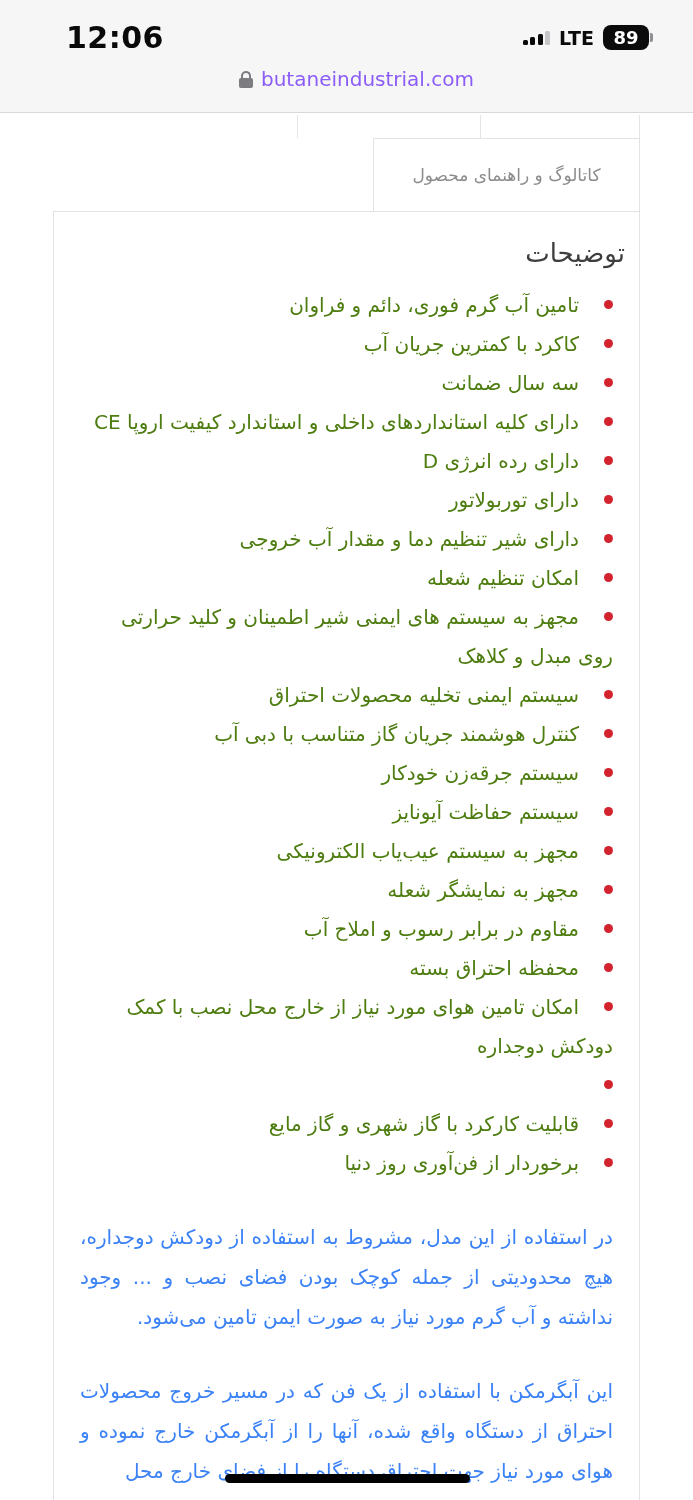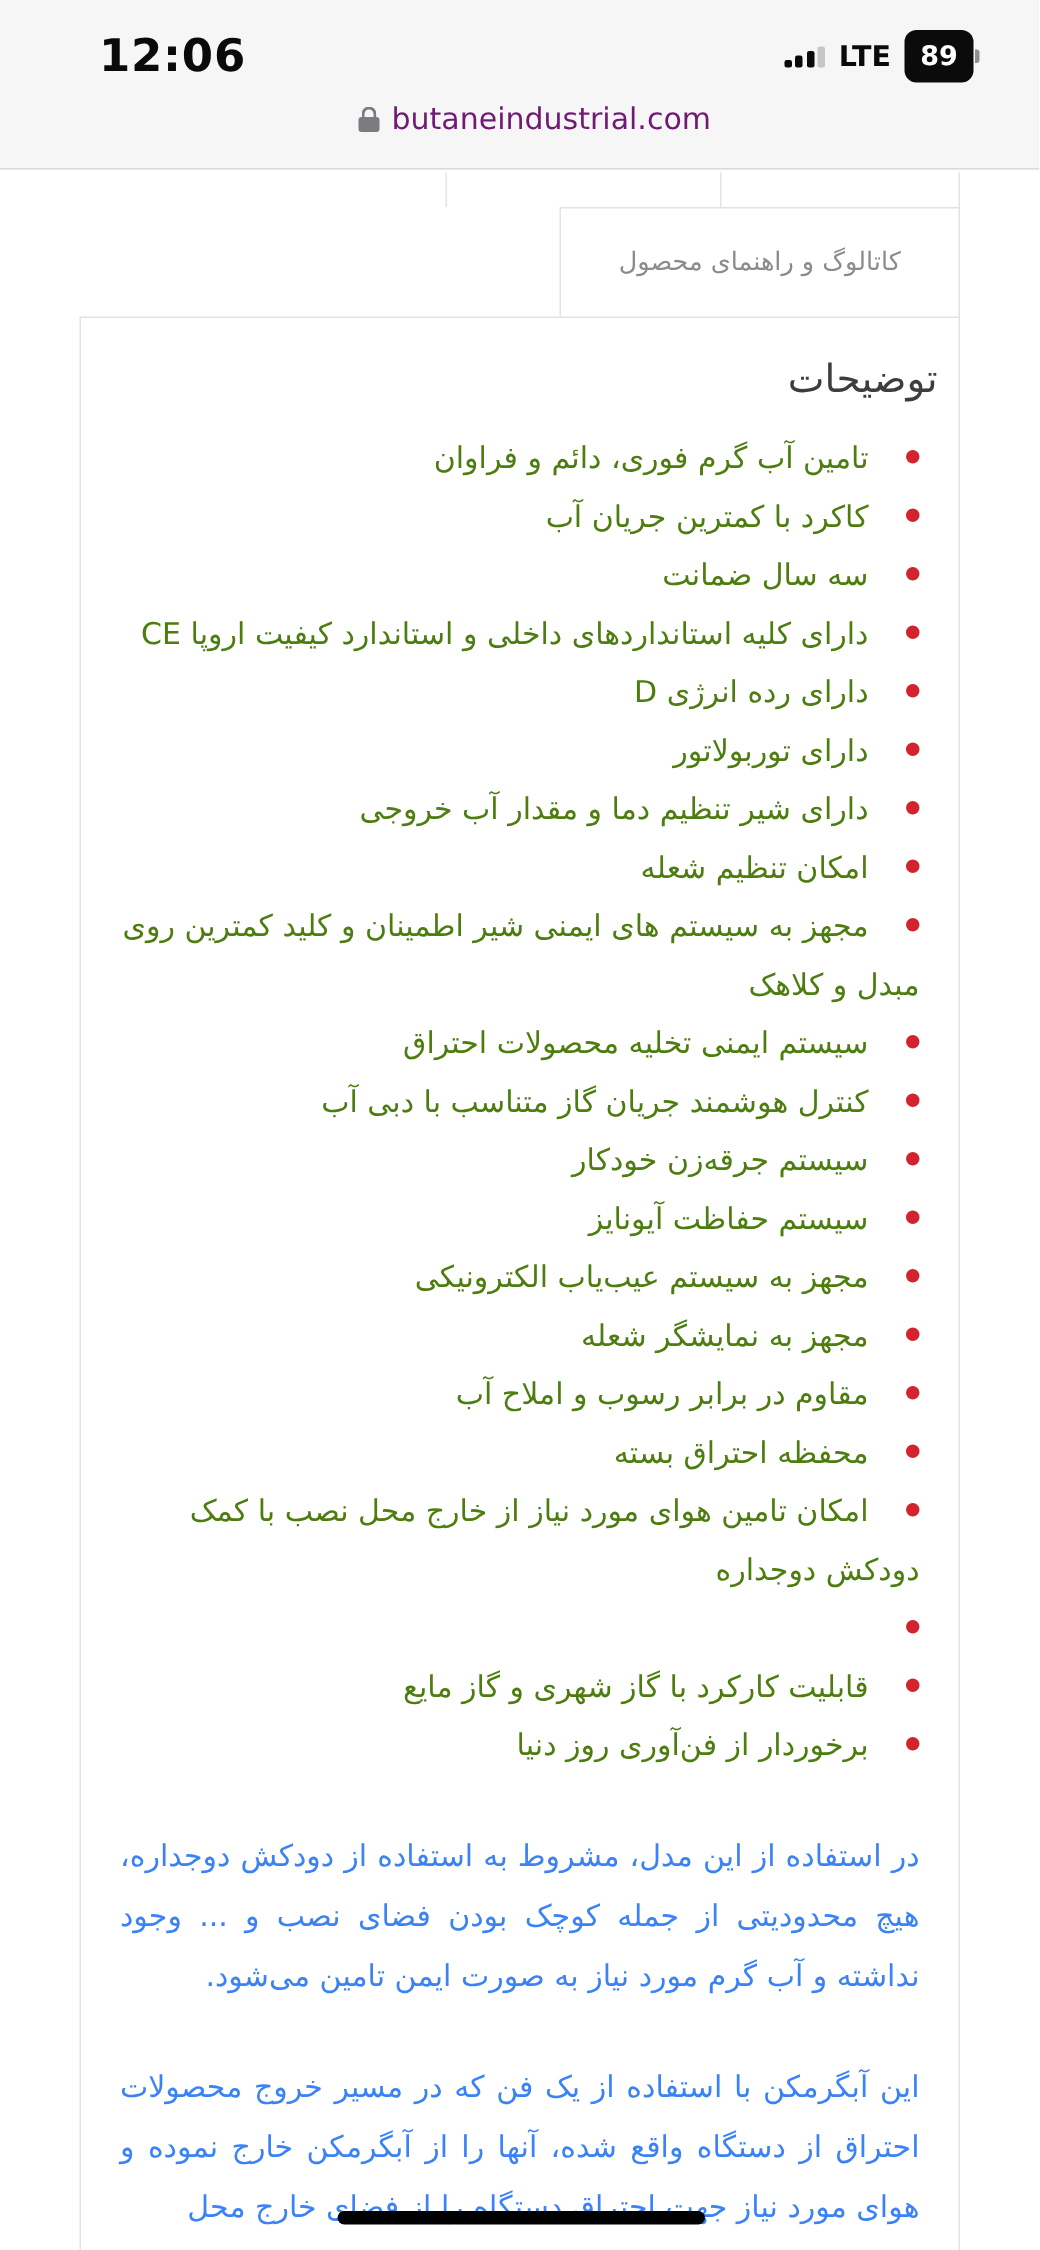--- a/index.html
+++ b/index.html
@@ -19,28 +19,28 @@
   }
   .time { font-size:30px; font-weight:bold; color:#0a0a0a; letter-spacing:.5px; }
   .status-right { display:flex; align-items:center; gap:9px; }
   .signal { display:flex; align-items:flex-end; gap:2.5px; height:15px; }
   .signal i { display:block; width:5px; border-radius:1.5px; background:#0a0a0a; }
   .signal i:nth-child(1){height:5px;} .signal i:nth-child(2){height:8px;}
   .signal i:nth-child(3){height:11px;} .signal i:nth-child(4){height:14px;background:#c6c6c8;}
   .lte { font-size:19px; font-weight:600; color:#0a0a0a; }
   .battery { display:flex; align-items:center; }
   .battery-body {
-    width:46px; height:35px; background:#0b0b0b; border-radius:8px;
+    width:46px; height:25px; background:#0b0b0b; border-radius:8px;
     display:flex; align-items:center; justify-content:center;
     color:#ffffff; font-size:18px; font-weight:bold;
   }
   .battery-cap { width:3px; height:9px; background:#8e8e93; border-radius:0 2px 2px 0; margin-left:1px; }
   .url-row {
     display:flex; align-items:center; justify-content:center; gap:8px;
-    margin-top:12px; font-size:20px; color:#701a75;
+    margin-top:12px; font-size:20px; color:#8b5cf6;
   }
   .lock { width:14px; height:17px; position:relative; display:inline-block; }
   .lock .shackle {
     position:absolute; top:0; left:2px; width:10px; height:9px;
     border:2px solid #7b7b80; border-bottom:none; border-radius:5px 5px 0 0;
   }
   .lock .bodyp {
     position:absolute; bottom:0; left:0; width:14px; height:10px;
     background:#7b7b80; border-radius:2px;
   }
@@ -126,21 +126,21 @@
 
     <ul class="features">
       <li><span class="bullet"></span><span>تامین آب گرم فوری، دائم و فراوان</span></li>
       <li><span class="bullet"></span><span>کاکرد با کمترین جریان آب</span></li>
       <li><span class="bullet"></span><span>سه سال ضمانت</span></li>
       <li><span class="bullet"></span><span>دارای کلیه استانداردهای داخلی و استاندارد کیفیت اروپا CE</span></li>
       <li><span class="bullet"></span><span>دارای رده انرژی D</span></li>
       <li><span class="bullet"></span><span>دارای توربولاتور</span></li>
       <li><span class="bullet"></span><span>دارای شیر تنظیم دما و مقدار آب خروجی</span></li>
       <li><span class="bullet"></span><span>امکان تنظیم شعله</span></li>
-      <li><span class="bullet"></span><span>مجهز به سیستم های ایمنی شیر اطمینان و کلید کمترین روی مبدل و کلاهک</span></li>
+      <li><span class="bullet"></span><span>مجهز به سیستم های ایمنی شیر اطمینان و کلید حرارتی روی مبدل و کلاهک</span></li>
       <li><span class="bullet"></span><span>سیستم ایمنی تخلیه محصولات احتراق</span></li>
       <li><span class="bullet"></span><span>کنترل هوشمند جریان گاز متناسب با دبی آب</span></li>
       <li><span class="bullet"></span><span>سیستم جرقه‌زن خودکار</span></li>
       <li><span class="bullet"></span><span>سیستم حفاظت آیونایز</span></li>
       <li><span class="bullet"></span><span>مجهز به سیستم عیب‌یاب الکترونیکی</span></li>
       <li><span class="bullet"></span><span>مجهز به نمایشگر شعله</span></li>
       <li><span class="bullet"></span><span>مقاوم در برابر رسوب و املاح آب</span></li>
       <li><span class="bullet"></span><span>محفظه احتراق بسته</span></li>
       <li><span class="bullet"></span><span>امکان تامین هوای مورد نیاز از خارج محل نصب با کمک دودکش دوجداره</span></li>
       <li><span class="bullet"></span></li>

